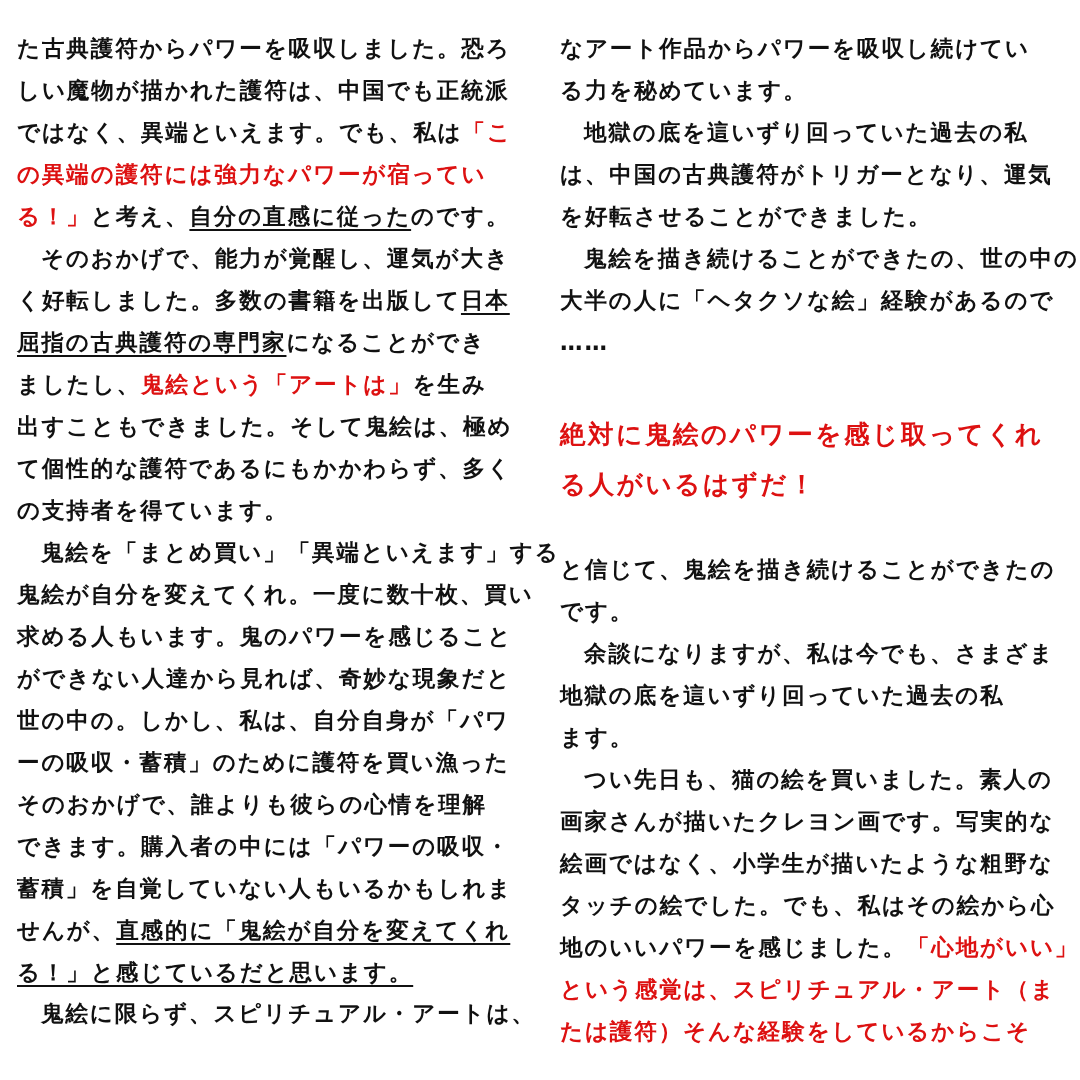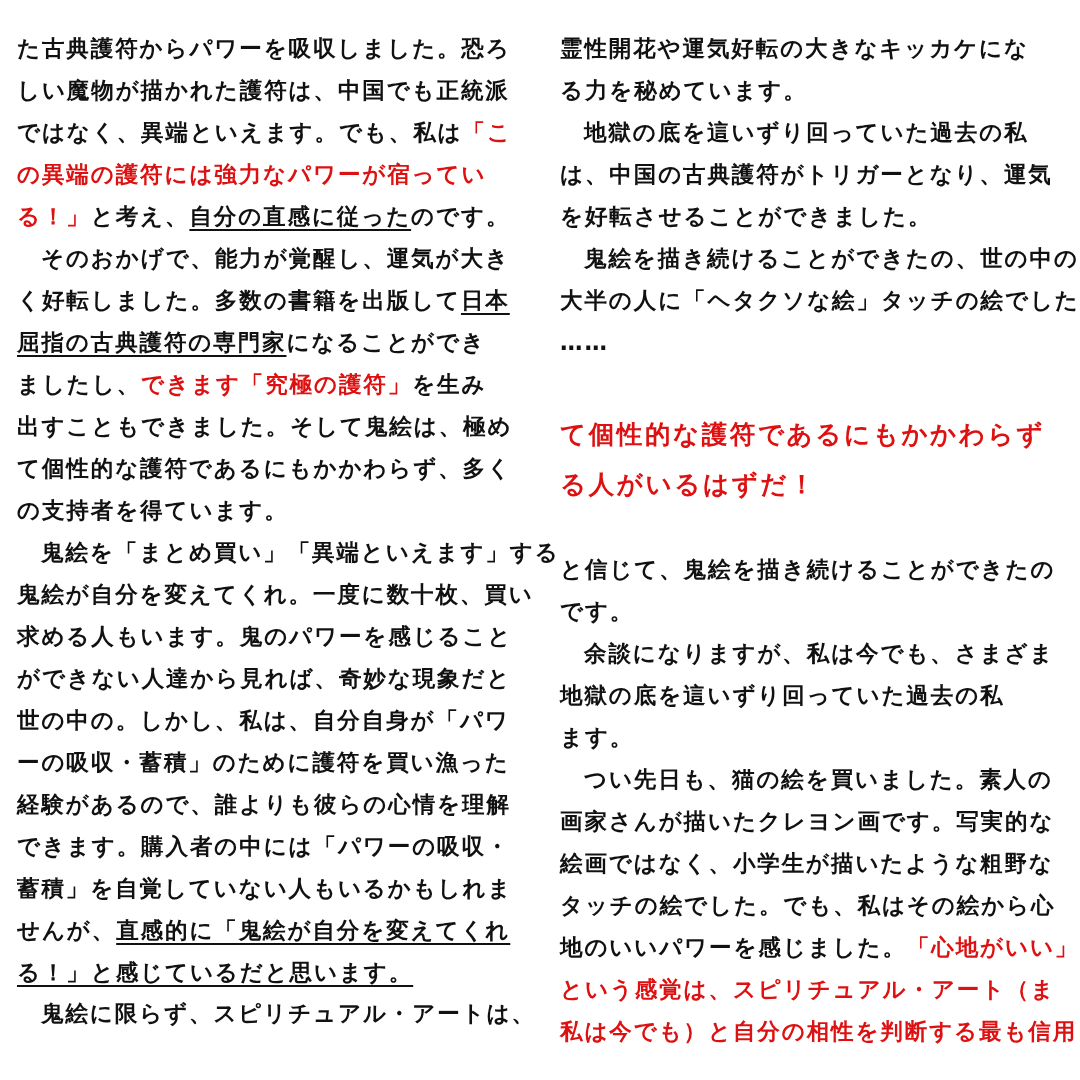--- a/index.html
+++ b/index.html
@@ -33,58 +33,58 @@
 
   <div class="col col-left">
     <div class="line" style="top:27px"><span>た古典護符からパワーを吸収しました。恐ろ</span></div>
     <div class="line" style="top:69px"><span>しい魔物が描かれた護符は、中国でも正統派</span></div>
     <div class="line" style="top:111px"><span>ではなく、異端といえます。でも、私は</span><span class="red">「こ</span></div>
     <div class="line red" style="top:153px"><span>の異端の護符には強力なパワーが宿ってい</span></div>
     <div class="line" style="top:195px"><span class="red">る！」</span><span>と考え、</span><span class="ul">自分の直感に従った</span><span>のです。</span></div>
     <div class="line indent" style="top:237px"><span>そのおかげで、能力が覚醒し、運気が大き</span></div>
     <div class="line" style="top:279px"><span>く好転しました。多数の書籍を出版して</span><span class="ul">日本</span></div>
     <div class="line" style="top:321px"><span class="ul">屈指の古典護符の専門家</span><span>になることができ</span></div>
-    <div class="line" style="top:363px"><span>ましたし、</span><span class="red">できます「究極の護符」</span><span>を生み</span></div>
+    <div class="line" style="top:363px"><span>ましたし、</span><span class="red">鬼絵という「アートは」</span><span>を生み</span></div>
     <div class="line" style="top:405px"><span>出すこともできました。そして鬼絵は、極め</span></div>
     <div class="line" style="top:447px"><span>て個性的な護符であるにもかかわらず、多く</span></div>
     <div class="line" style="top:489px"><span>の支持者を得ています。</span></div>
     <div class="line indent" style="top:531px"><span>鬼絵を「まとめ買い」「異端といえます」する</span></div>
     <div class="line" style="top:573px"><span>鬼絵が自分を変えてくれ。一度に数十枚、買い</span></div>
     <div class="line" style="top:615px"><span>求める人もいます。鬼のパワーを感じること</span></div>
     <div class="line" style="top:657px"><span>ができない人達から見れば、奇妙な現象だと</span></div>
     <div class="line" style="top:699px"><span>世の中の。しかし、私は、自分自身が「パワ</span></div>
     <div class="line" style="top:741px"><span>ーの吸収・蓄積」のために護符を買い漁った</span></div>
-    <div class="line" style="top:783px"><span>経験があるので、誰よりも彼らの心情を理解</span></div>
+    <div class="line" style="top:783px"><span>そのおかげで、誰よりも彼らの心情を理解</span></div>
     <div class="line" style="top:825px"><span>できます。購入者の中には「パワーの吸収・</span></div>
     <div class="line" style="top:867px"><span>蓄積」を自覚していない人もいるかもしれま</span></div>
     <div class="line" style="top:909px"><span>せんが、</span><span class="ul">直感的に「鬼絵が自分を変えてくれ</span></div>
     <div class="line" style="top:951px"><span class="ul">る！」と感じているだと思います。</span></div>
     <div class="line indent" style="top:992px"><span>鬼絵に限らず、スピリチュアル・アートは、</span></div>
   </div>
 
   <div class="col col-right">
-    <div class="line" style="top:27px"><span>霊性開花や運気好転の大きなキッカケにな</span></div>
+    <div class="line" style="top:27px"><span>なアート作品からパワーを吸収し続けてい</span></div>
     <div class="line" style="top:69px"><span>る力を秘めています。</span></div>
     <div class="line indent" style="top:111px"><span>地獄の底を這いずり回っていた過去の私</span></div>
     <div class="line" style="top:153px"><span>は、中国の古典護符がトリガーとなり、運気</span></div>
     <div class="line" style="top:195px"><span>を好転させることができました。</span></div>
     <div class="line indent" style="top:237px"><span>鬼絵を描き続けることができたの、世の中の</span></div>
-    <div class="line" style="top:279px"><span>大半の人に「ヘタクソな絵」タッチの絵でした</span></div>
+    <div class="line" style="top:279px"><span>大半の人に「ヘタクソな絵」経験があるので</span></div>
     <div class="line" style="top:321px"><span>……</span></div>
 
-    <div class="big" style="top:408px"><span>て個性的な護符であるにもかかわらず</span></div>
+    <div class="big" style="top:408px"><span>絶対に鬼絵のパワーを感じ取ってくれ</span></div>
     <div class="big" style="top:458px"><span>る人がいるはずだ！</span></div>
 
     <div class="line" style="top:548px"><span>と信じて、鬼絵を描き続けることができたの</span></div>
     <div class="line" style="top:590px"><span>です。</span></div>
     <div class="line indent" style="top:632px"><span>余談になりますが、私は今でも、さまざま</span></div>
     <div class="line" style="top:674px"><span>地獄の底を這いずり回っていた過去の私</span></div>
     <div class="line" style="top:716px"><span>ます。</span></div>
     <div class="line indent" style="top:758px"><span>つい先日も、猫の絵を買いました。素人の</span></div>
     <div class="line" style="top:800px"><span>画家さんが描いたクレヨン画です。写実的な</span></div>
     <div class="line" style="top:842px"><span>絵画ではなく、小学生が描いたような粗野な</span></div>
     <div class="line" style="top:884px"><span>タッチの絵でした。でも、私はその絵から心</span></div>
     <div class="line" style="top:926px"><span>地のいいパワーを感じました。</span><span class="red">「心地がいい」</span></div>
     <div class="line red" style="top:968px"><span>という感覚は、スピリチュアル・アート（ま</span></div>
-    <div class="line red" style="top:1010px"><span>私は今でも）と自分の相性を判断する最も信用</span></div>
+    <div class="line red" style="top:1010px"><span>たは護符）そんな経験をしているからこそ</span></div>
   </div>
 
 </div>
 
 </body></html>

